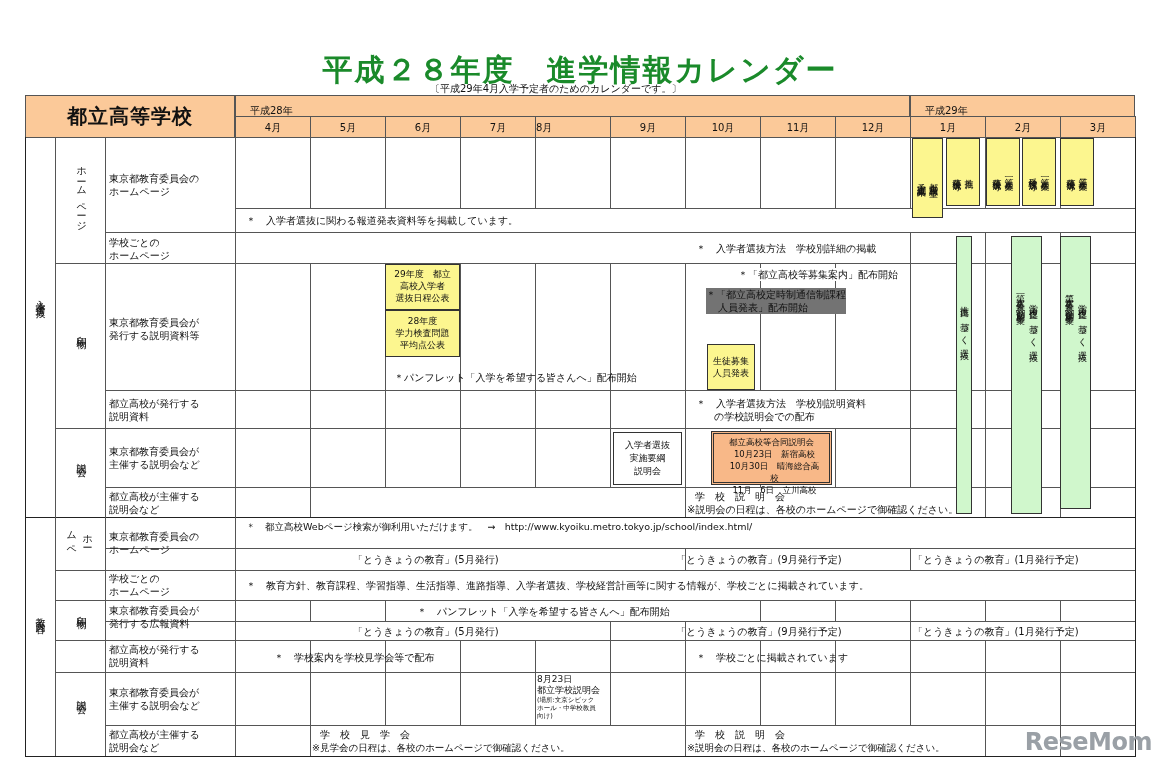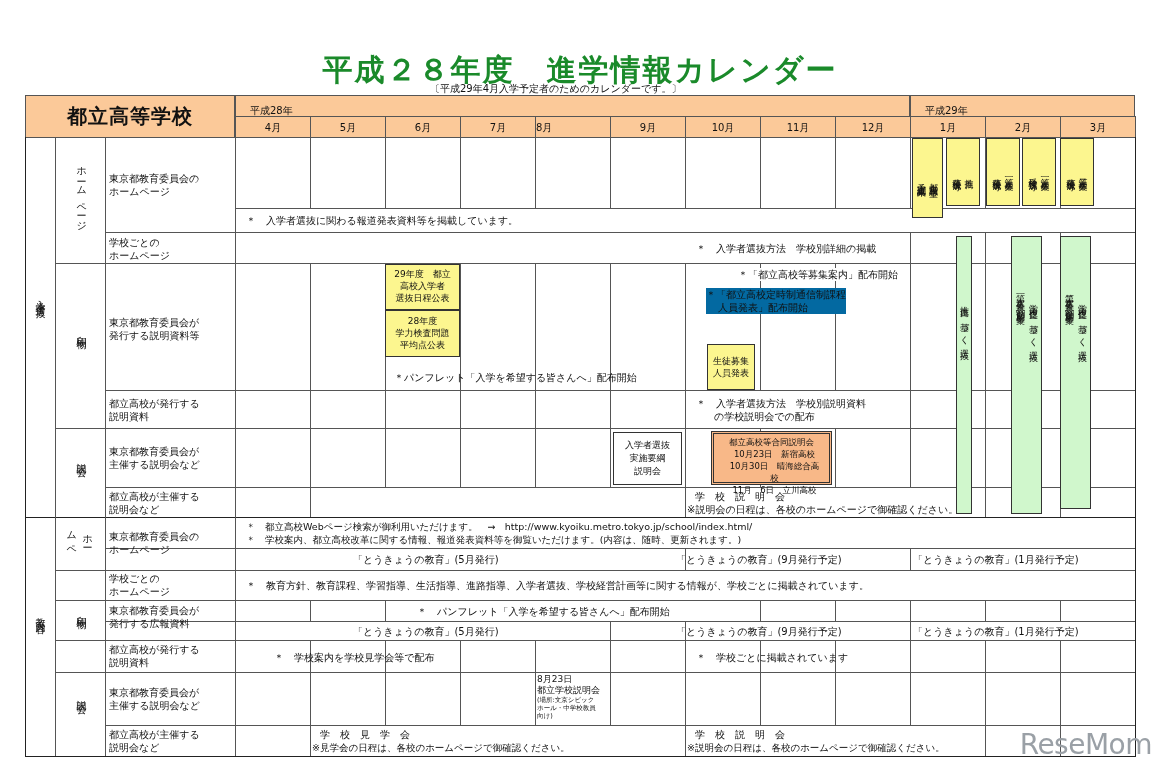--- a/index.html
+++ b/index.html
@@ -11,21 +11,21 @@
   .subtitle { left: 430px; top: 82px; font-size: 11px; color: #111; }
   .hdr { background: #fbc999; border: 1px solid #555; }
   .txt { font-size: 10px; line-height: 13px; }
   .vtxt { writing-mode: vertical-rl; text-orientation: upright; font-size: 10px; letter-spacing: 2px; }
   .yellow { background: #fcf68f; border: 1px solid #333; font-size: 9px; text-align: center; line-height: 12px; }
   .green { background: #d0f7cc; border: 1px solid #333; }
   .orange { background: #f8b888; border: 3px double #333; font-size: 8.5px; line-height: 12px; padding: 2px 8px; text-align: center; }
   .vline { position: absolute; width: 1px; background: #555; }
   .hline { position: absolute; height: 1px; background: #555; }
   .thick { background: #222; }
-  .logo { right: 8px; top: 728px; font-size: 28px; font-weight: normal; color: #9aa0a6; letter-spacing: -0.5px; }
+  .logo { right: 8px; top: 728px; font-size: 24px; font-weight: bold; color: #9aa0a6; letter-spacing: -0.5px; }
 </style>
 </head>
 <body>
 
 <div class="abs title">平成２８年度　進学情報カレンダー</div>
 <div class="abs subtitle txt">〔平成29年4月入学予定者のためのカレンダーです。〕</div>
 
 <div class="abs hdr" style="left:25px;top:95px;width:210px;height:43px;display:flex;align-items:center;justify-content:center;">
   <span style="font-size:20px;font-weight:bold;letter-spacing:1px;">都立高等学校</span>
 </div>
@@ -287,21 +287,21 @@
     <div>選抜日程公表</div>
 </div>
 <div class="abs yellow" style="left:385px;top:310px;width:75px;height:47px;padding-top:4px;">
   <div>28年度</div>
     <div>学力検査問題</div>
     <div>平均点公表</div>
 </div>
 <div class="abs txt" style="left:394px;top:371px;">＊パンフレット「入学を希望する皆さんへ」配布開始</div>
 
 <div class="abs txt" style="left:738px;top:268px;background:#fff;">＊「都立高校等募集案内」配布開始</div>
-<div class="abs txt" style="left:706px;top:288px;background:#0369a1;">
+<div class="abs txt" style="left:706px;top:288px;background:#737373;">
   <div>＊「都立高校定時制通信制課程</div>
     <div style="padding-left:12px;">人員発表」配布開始</div>
 </div>
 <div class="abs yellow" style="left:707px;top:344px;width:48px;height:46px;padding-top:10px;">
   <div>生徒募集</div>
     <div>人員発表</div>
 </div>
 
 <div class="abs txt" style="left:696px;top:397px;">
   <div>＊　入学者選抜方法　学校別説明資料</div>
@@ -332,21 +332,20 @@
   <span class="vtxt" style="font-size:9px;margin-top:10px;">学力検査に基づく選抜</span>
   <span class="vtxt" style="font-size:9px;">第一次募集・分割前期募集</span>
 </div>
 <div class="abs green" style="left:1060px;top:236px;width:31px;height:273px;display:flex;flex-direction:row-reverse;justify-content:center;padding-top:50px;">
   <span class="vtxt" style="font-size:9px;margin-top:10px;">学力検査に基づく選抜</span>
   <span class="vtxt" style="font-size:9px;">第二次募集・分割後期募集</span>
 </div>
 
 <div class="abs txt" style="left:246px;top:520px;font-size:9.5px;">
   <div>＊　都立高校Webページ検索が御利用いただけます。　→　http://www.kyoiku.metro.tokyo.jp/school/index.html/</div>
-    <div>＊　学校案内、都立高校改革に関する情報、報道発表資料等を御覧いただけます。(内容は、随時、更新されます。)</div>
 </div>
 <div class="abs txt" style="left:353px;top:553px;">「とうきょうの教育」(5月発行)</div>
 <div class="abs txt" style="left:676px;top:553px;">「とうきょうの教育」(9月発行予定)</div>
 <div class="abs txt" style="left:913px;top:553px;">「とうきょうの教育」(1月発行予定)</div>
 <div class="abs txt" style="left:246px;top:579px;">＊　教育方針、教育課程、学習指導、生活指導、進路指導、入学者選抜、学校経営計画等に関する情報が、学校ごとに掲載されています。</div>
 <div class="abs txt" style="left:388px;top:605px;margin-left:29px;">＊　パンフレット「入学を希望する皆さんへ」配布開始</div>
 <div class="abs txt" style="left:353px;top:625px;">「とうきょうの教育」(5月発行)</div>
 <div class="abs txt" style="left:676px;top:625px;">「とうきょうの教育」(9月発行予定)</div>
 <div class="abs txt" style="left:913px;top:625px;">「とうきょうの教育」(1月発行予定)</div>
 <div class="abs txt" style="left:246px;top:651px;margin-left:28px;">＊　学校案内を学校見学会等で配布</div>

